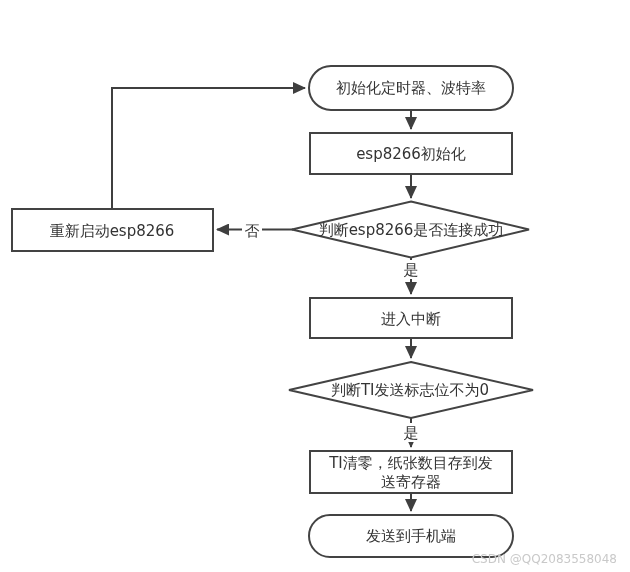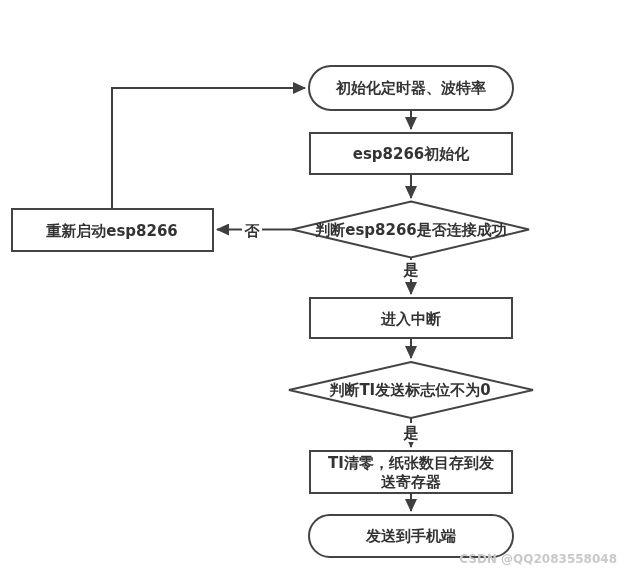--- a/index.html
+++ b/index.html
@@ -9,21 +9,20 @@
     width: 630px;
     height: 572px;
     overflow: hidden;
     font-family: "DejaVu Sans", "Liberation Sans", sans-serif;
   }
   .canvas {
     position: relative;
     width: 630px;
     height: 572px;
     background: #ffffff;
-    font-weight: bold;
   }
   svg { display: block; }
   .node-shape {
     fill: #ffffff;
     stroke: #434343;
     stroke-width: 2;
   }
   .edge {
     fill: none;
     stroke: #3f3f3f;

